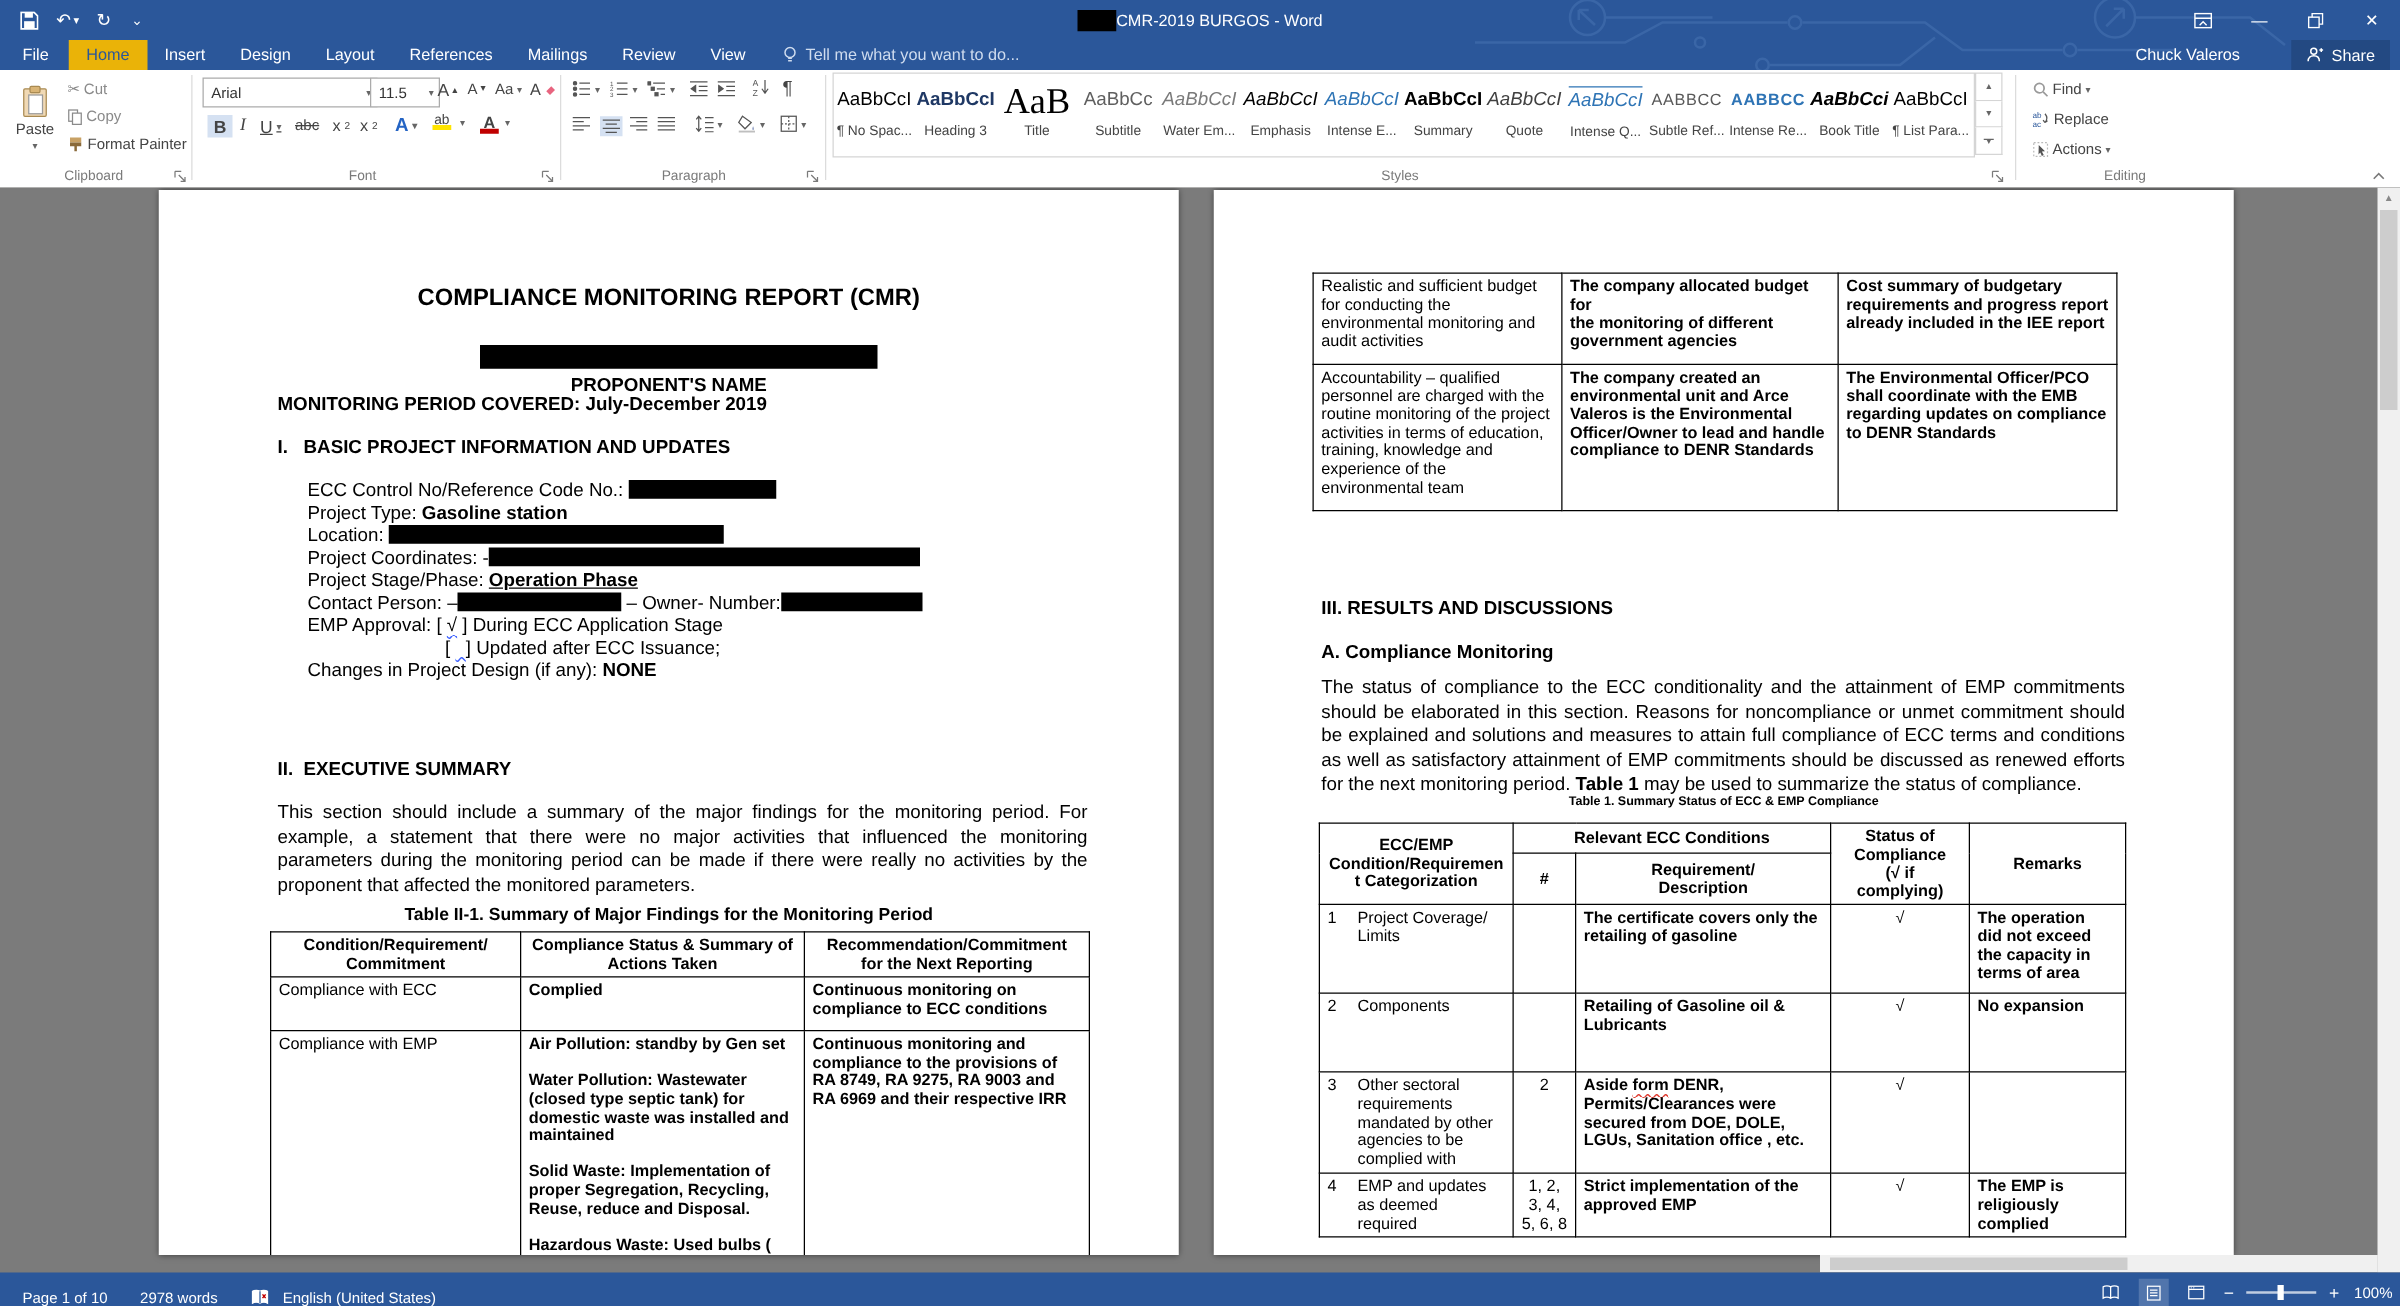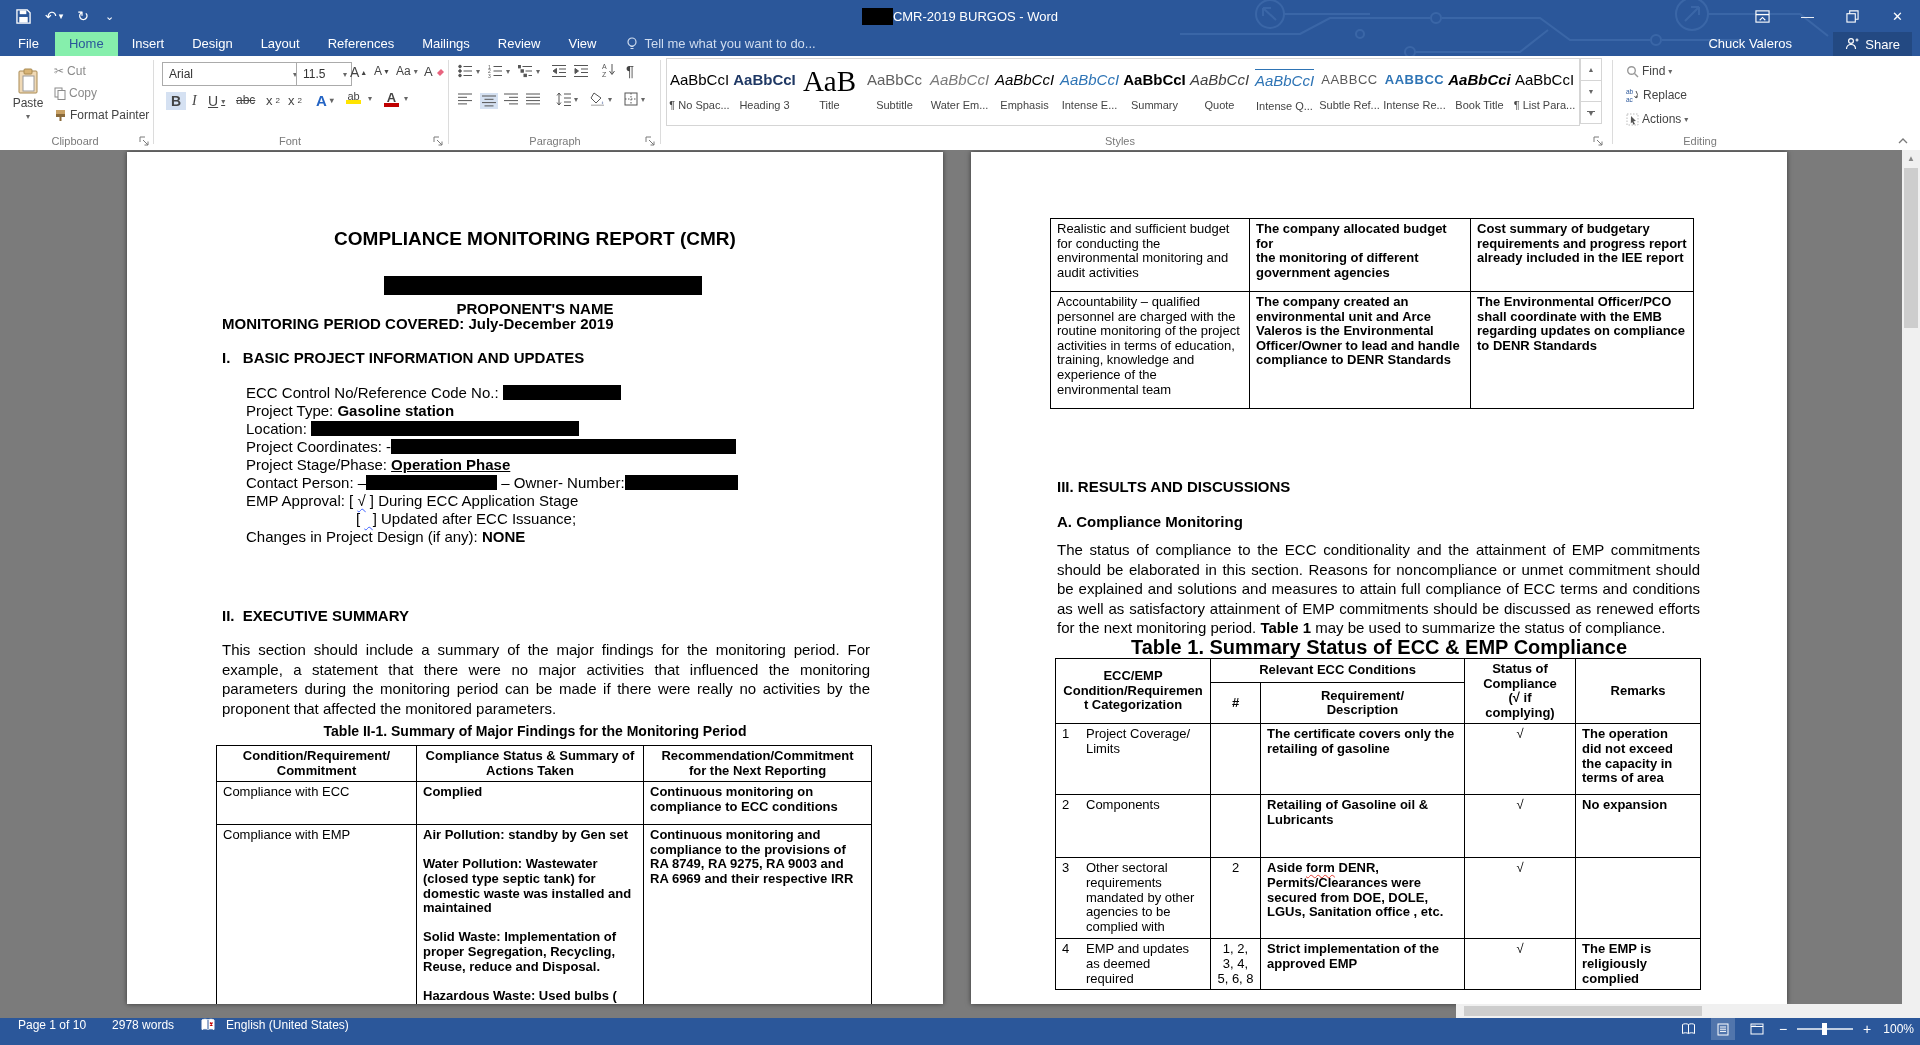--- a/index.html
+++ b/index.html
@@ -10,21 +10,21 @@
   .titlebar{position:absolute;left:0;top:0;width:1920px;height:32px;display:flex;align-items:center;color:#fff;}
   .qat{display:flex;align-items:center;gap:14px;padding-left:16px;z-index:2;}
   .qat .qbtn{display:flex;align-items:center;color:#fff;font-size:15px;cursor:default;}
   .qat .mini-dd{font-size:9px;margin-left:2px;}
   .title-center{position:absolute;left:0;top:0;width:100%;height:32px;display:flex;align-items:center;justify-content:center;gap:0;font-size:13px;color:#fff;}
   .redact-title{display:inline-block;width:31px;height:17px;background:#000;}
   .win-controls{position:absolute;right:0;top:0;height:32px;display:flex;z-index:3;}
   .win-btn{width:45px;height:32px;display:flex;align-items:center;justify-content:center;color:#fff;font-size:13px;}
   .tabrow{position:absolute;left:0;top:32px;width:1920px;height:24px;display:flex;align-items:flex-end;color:#fff;}
   .tab{padding:4px 14px 5px 14px;font-size:13px;line-height:15px;}
-  .tab.active{background:#86efac;color:#2b579a;}
+  .tab.active{background:#eab308;color:#2b579a;}
   .tellme{display:flex;align-items:center;gap:6px;color:#cfdcef;font-size:13px;padding:4px 12px 5px 16px;}
   .account{position:absolute;right:128px;top:36px;color:#fff;font-size:13px;z-index:3;}
   .share{position:absolute;right:8px;top:32px;height:24px;display:flex;align-items:center;gap:6px;color:#fff;font-size:13px;background:rgba(10,30,60,.25);padding:0 12px;z-index:3;}
   
   .ribbon{position:absolute;left:0;top:56px;width:1920px;height:94px;background:#fff;border-bottom:1px solid #cfcdcb;}
   .rsep{position:absolute;top:4px;height:84px;width:1px;background:#dcdcdc;}
   .grp-label{position:absolute;bottom:3px;font-size:11px;color:#7a7a7a;text-align:center;}
   .launcher{position:absolute;bottom:3px;width:12px;height:12px;color:#7a7a7a;}
   .rbtn{position:absolute;display:flex;align-items:center;gap:3px;color:#444;font-size:12px;white-space:nowrap;}
   .combo{position:absolute;height:22px;border:1px solid #ababab;background:#fff;display:flex;align-items:center;justify-content:space-between;font-size:12px;color:#333;padding:0 4px 0 6px;}
@@ -86,21 +86,21 @@
   .catcell{display:flex;gap:12px;}
   .catcell .n{flex:0 0 12px;}
   
   .vscroll{position:absolute;right:0;top:0;width:18px;height:868px;background:#f0f0f0;}
   .vs-btn{height:17px;display:flex;align-items:center;justify-content:center;font-size:8px;color:#888;}
   .vs-thumb{position:absolute;left:2px;top:18px;width:14px;height:160px;background:#cdcdcd;}
   .hscroll{position:absolute;right:18px;bottom:0;width:446px;height:14px;background:#f0f0f0;}
   .hs-thumb{position:absolute;left:8px;top:2px;width:238px;height:10px;background:#cdcdcd;}
   .corner{position:absolute;right:0;bottom:0;width:18px;height:14px;background:#f0f0f0;}
   
-  .statusbar{position:absolute;left:0;top:1018px;width:1920px;height:27px;background:#2b579a;color:#fff;font-size:12px;display:flex;align-items:flex-start;}
+  .statusbar{position:absolute;left:0;top:1018px;width:1920px;height:27px;background:#2b579a;color:#fff;font-size:12px;display:flex;align-items:flex-end;}
   .sb-left{display:flex;align-items:center;}
   .sb-right{position:absolute;right:6px;display:flex;align-items:center;gap:10px;}
   .viewbtn{width:24px;height:22px;display:flex;align-items:center;justify-content:center;}
   .viewbtn.active{background:rgba(255,255,255,.18);}
   .zoom-track{position:relative;width:56px;height:2px;background:rgba(255,255,255,.7);}
   .zoom-thumb{position:absolute;left:25px;top:-5px;width:5px;height:12px;background:#fff;}
 </style>
 </head>
 <body>
 
@@ -615,21 +615,21 @@
               <td>The Environmental Officer/PCO
 shall coordinate with the EMB
 regarding updates on compliance
 to DENR Standards</td>
             </tr>
           </tbody>
       </table>
       <div class="doc-h" style="left:86px;top:326px"><span>III.</span>&nbsp;<span>RESULTS AND DISCUSSIONS</span></div>
       <div class="doc-h" style="left:86px;top:361px">A. Compliance Monitoring</div>
       <div class="doc-par" style="left:86px;top:388px;width:643px"><span>The status of compliance to the ECC conditionality and the attainment of EMP commitments should be elaborated in this section. Reasons for noncompliance or unmet commitment should be explained and solutions and measures to attain full compliance of ECC terms and conditions as well as satisfactory attainment of EMP commitments should be discussed as renewed efforts for the next monitoring period. </span><span class="b">Table 1</span><span> may be used to summarize the status of compliance.</span></div>
-      <div class="doc-center" style="top:484px;font-size:20px;font-weight:bold">Table 1. Summary Status of ECC &amp; EMP Compliance</div>
+      <div class="doc-center" style="top:484px;font-size:10px;font-weight:bold">Table 1. Summary Status of ECC &amp; EMP Compliance</div>
       <table class="doct t1" style="left:84px;top:506px;width:645px">
         <colgroup>
             <col style="width:155px">
             <col style="width:50px">
             <col style="width:204px">
             <col style="width:111px">
             <col style="width:125px">
           </colgroup>
         <thead>
           <tr>

